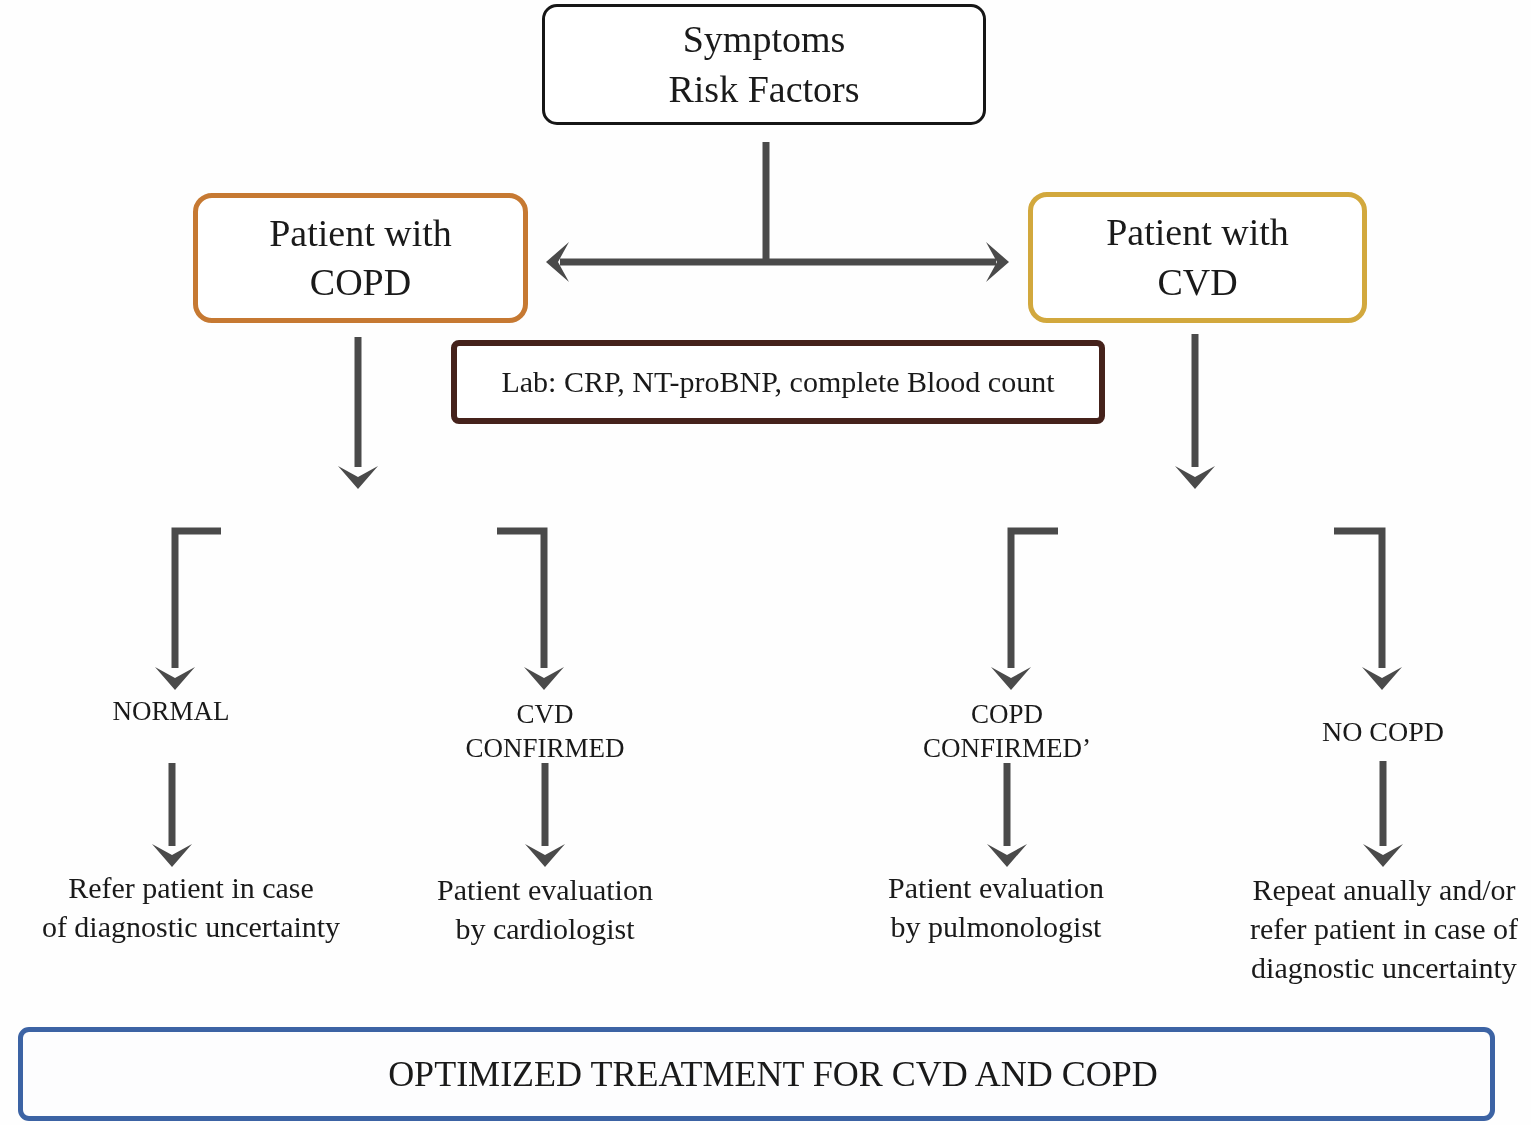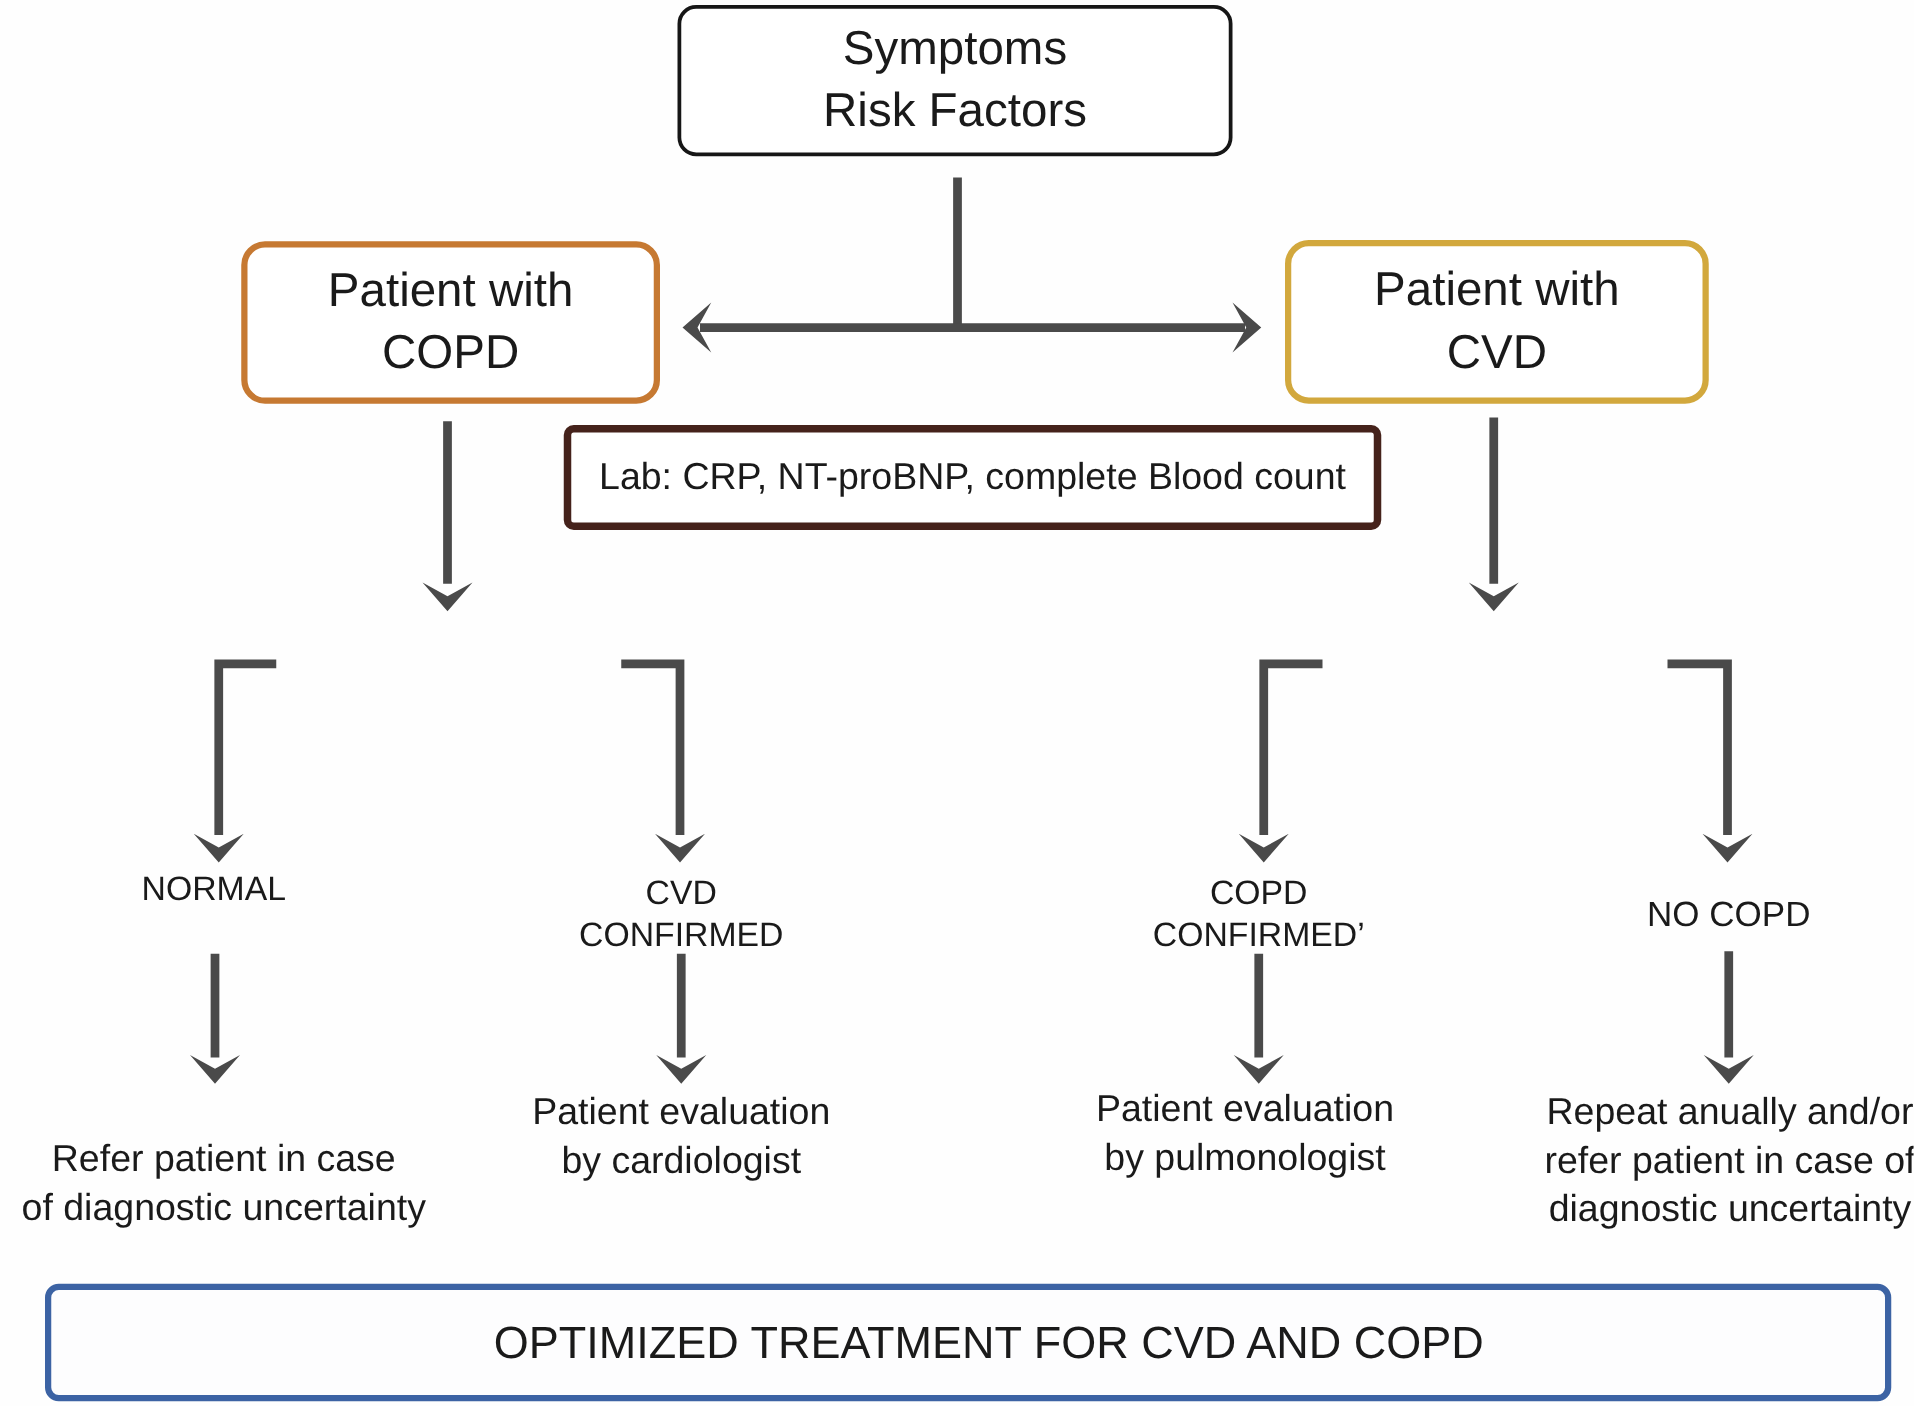--- a/index.html
+++ b/index.html
@@ -23,20 +23,21 @@
   .connectors path { stroke: #4a4a4a; stroke-width: 7; fill: none; }
   .connectors path.head { stroke: none; fill: #4a4a4a; }
   .node {
     position: absolute;
     display: flex;
     align-items: center;
     justify-content: center;
     text-align: center;
     background: #ffffff;
     white-space: pre-line;
+    font-family: Liberation Serif, serif;
   }
   .box-symptoms {
     left: 542px; top: 4px; width: 444px; height: 121px;
     border: 3px solid #161616; border-radius: 15px;
     font-size: 38px; line-height: 1.3;
   }
   .box-copd {
     left: 193px; top: 193px; width: 335px; height: 130px;
     border: 5px solid #c67932; border-radius: 19px;
     font-size: 38px; line-height: 1.3;
@@ -45,34 +46,34 @@
     left: 1028px; top: 192px; width: 339px; height: 131px;
     border: 5px solid #d2a83d; border-radius: 19px;
     font-size: 38px; line-height: 1.3;
   }
   .box-lab {
     left: 451px; top: 340px; width: 654px; height: 84px;
     border: 6px solid #45221b; border-radius: 8px;
     font-size: 30px;
   }
   .box-outcome {
-    left: 36px; top: 1027px; width: 1477px; height: 94px;
+    left: 18px; top: 1027px; width: 1477px; height: 94px;
     border: 5px solid #3c63a4; border-radius: 11px;
     font-size: 36px;
     background: #fdfdfe;
     padding-left: 33px;
   }
   .label { background: transparent; }
   .label-ecg        { left: 183px;  top: 498px; width: 350px; font-size: 32px; line-height: 1.32; }
   .label-spiro      { left: 1021px; top: 505px; width: 350px; font-size: 32px; line-height: 1.32; }
   .label-normal     { left: 46px;   top: 695px; width: 250px; font-size: 27px; line-height: 1.25; }
   .label-cvdconf    { left: 420px;  top: 698px; width: 250px; font-size: 27px; line-height: 1.25; }
   .label-copdconf   { left: 882px;  top: 698px; width: 250px; font-size: 27px; line-height: 1.25; }
   .label-nocopd     { left: 1258px; top: 714px; width: 250px; font-size: 28px; line-height: 1.25; }
-  .label-refer      { left: 4px;    top: 868px; width: 350px; font-size: 30px; line-height: 1.3; margin-top: 40px; }
+  .label-refer      { left: 16px;    top: 868px; width: 350px; font-size: 30px; line-height: 1.3; }
   .label-cardio     { left: 395px;  top: 870px; width: 300px; font-size: 30px; line-height: 1.3; }
   .label-pulmo      { left: 846px;  top: 868px; width: 300px; font-size: 30px; line-height: 1.3; }
   .label-repeat     { left: 1209px; top: 870px; width: 350px; font-size: 30px; line-height: 1.3; }
 </style>
 </head>
 <body>
 
 <div class="canvas">
 
   <svg class="connectors" viewBox="0 0 1531 1125" xmlns="http://www.w3.org/2000/svg">

